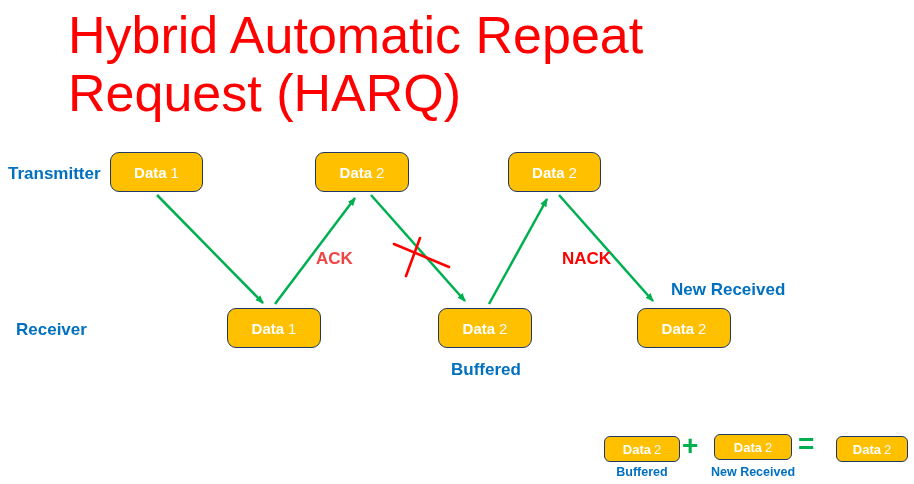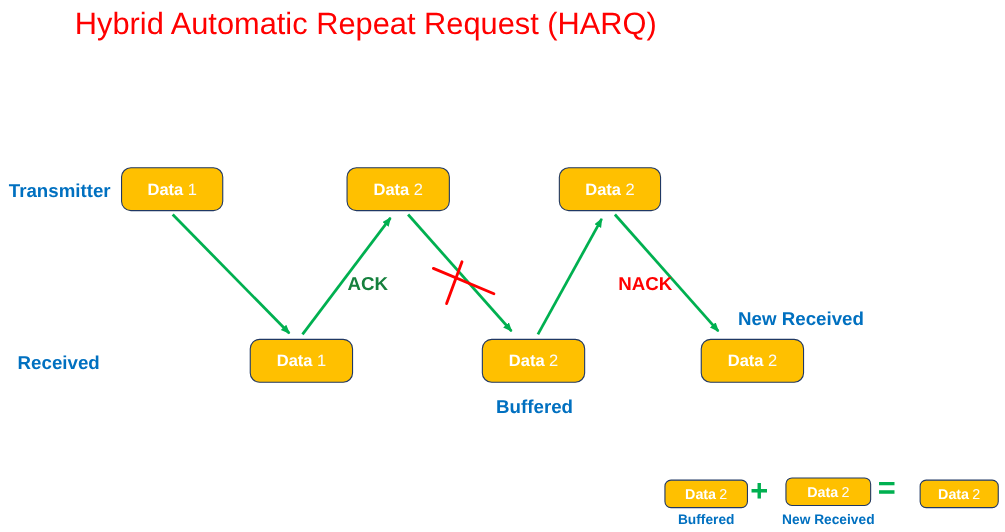--- a/index.html
+++ b/index.html
@@ -2,21 +2,21 @@
 <html><head>
 <meta charset="utf-8">
 <style>
   html,body{margin:0;padding:0;background:#fff;}
   .stage{
     position:relative;width:914px;height:484px;background:#ffffff;overflow:hidden;
     font-family:"Liberation Sans","DejaVu Sans",sans-serif;
   }
   .title{
     position:absolute;left:68px;top:6px;width:690px;
-    font-size:28px;line-height:1.12;color:#FF0000;font-weight:400;
+    font-size:52px;line-height:1.12;color:#FF0000;font-weight:400;
   }
   .lane-label{
     position:absolute;font-size:17px;font-weight:bold;color:#0070C0;text-align:right;
   }
   .lane-transmitter{left:8px;top:164px;}
   .lane-receiver{left:16px;top:320px;}
   .box{
     position:absolute;height:40px;background:#FFC000;
     border:1.6px solid #203864;border-radius:9px;
     display:flex;align-items:center;justify-content:center;
@@ -24,21 +24,21 @@
   }
   .box .w{font-weight:bold;}
   .box .n{font-weight:400;margin-left:4px;color:#FBFBFB;}
   .tb1{left:110px;top:152px;width:93px;}
   .tb2{left:315px;top:152px;width:94px;}
   .tb3{left:508px;top:152px;width:93px;}
   .rb1{left:227px;top:308px;width:94px;}
   .rb2{left:438px;top:308px;width:94px;}
   .rb3{left:637px;top:308px;width:94px;}
   .tag{position:absolute;font-size:17px;font-weight:bold;}
-  .tag-ack{left:316px;top:249px;color:#15803d;}
+  .tag-ack{left:316px;top:249px;color:#ef4444;}
   .tag-nack{left:519px;top:249px;color:#FF0000;margin-left:43px;}
   .tag-new-received{left:671px;top:280px;color:#0070C0;}
   .tag-buffered{left:451px;top:360px;color:#0070C0;}
   .arrows{position:absolute;left:0;top:0;width:914px;height:484px;pointer-events:none;}
   .proc-title{
     position:absolute;left:680px;top:392px;width:160px;
     font-size:17px;font-weight:bold;color:#0070C0;
   }
   .sbox{
     position:absolute;height:26px;background:#FFC000;
@@ -80,21 +80,21 @@
     <line x1="371" y1="195" x2="465" y2="301" stroke="#00B050" stroke-width="2.5" marker-end="url(#ah)"></line>
     <line x1="489" y1="304" x2="547" y2="199" stroke="#00B050" stroke-width="2.5" marker-end="url(#ah)"></line>
     <line x1="559" y1="195" x2="653" y2="301" stroke="#00B050" stroke-width="2.5" marker-end="url(#ah)"></line>
     <g>
       <line x1="394" y1="244" x2="449" y2="267" stroke="#FF0000" stroke-width="2.6" stroke-linecap="round"></line>
       <line x1="420" y1="238" x2="406" y2="276" stroke="#FF0000" stroke-width="2.6" stroke-linecap="round"></line>
     </g>
   </svg>
 
   <div class="lane-label lane-transmitter">Transmitter</div>
-  <div class="lane-label lane-receiver">Received</div>
+  <div class="lane-label lane-receiver">Receiver</div>
 
   <div class="box tb1">
     <span class="w">Data</span>
     <span class="n">1</span>
   </div>
   <div class="box tb2">
     <span class="w">Data</span>
     <span class="n">2</span>
   </div>
   <div class="box tb3">

